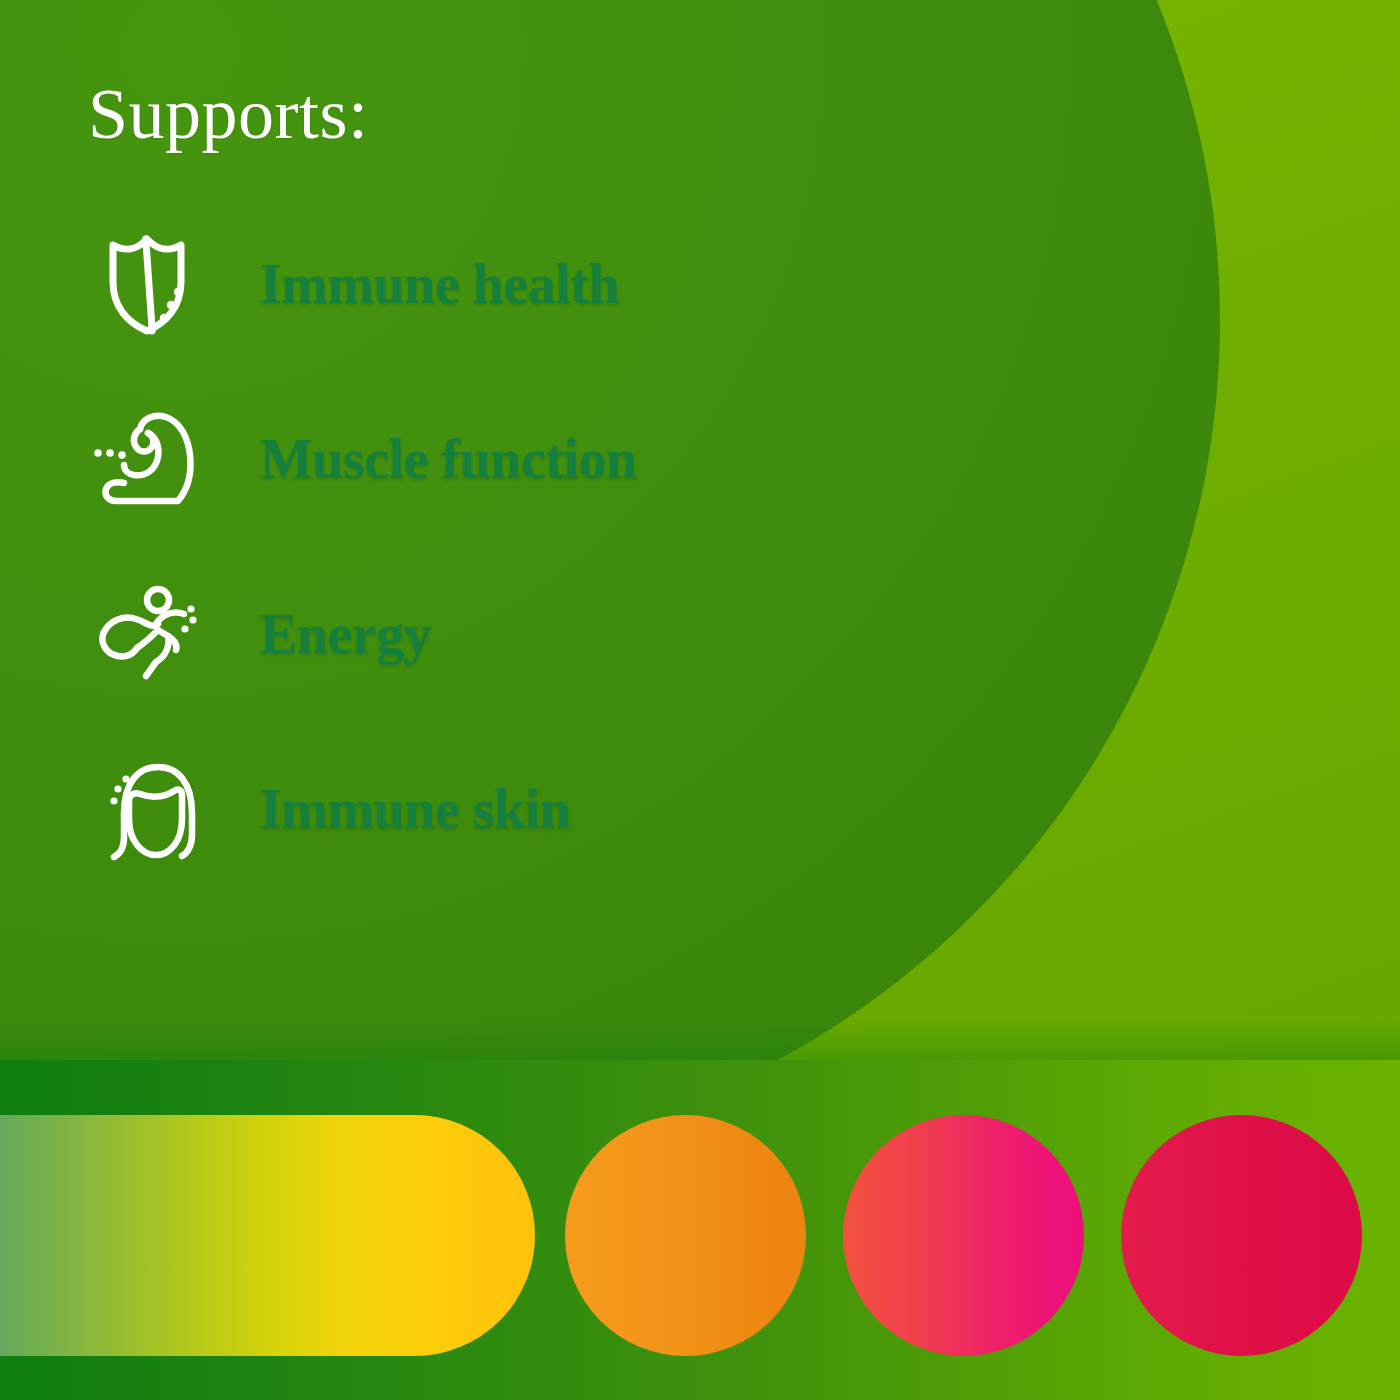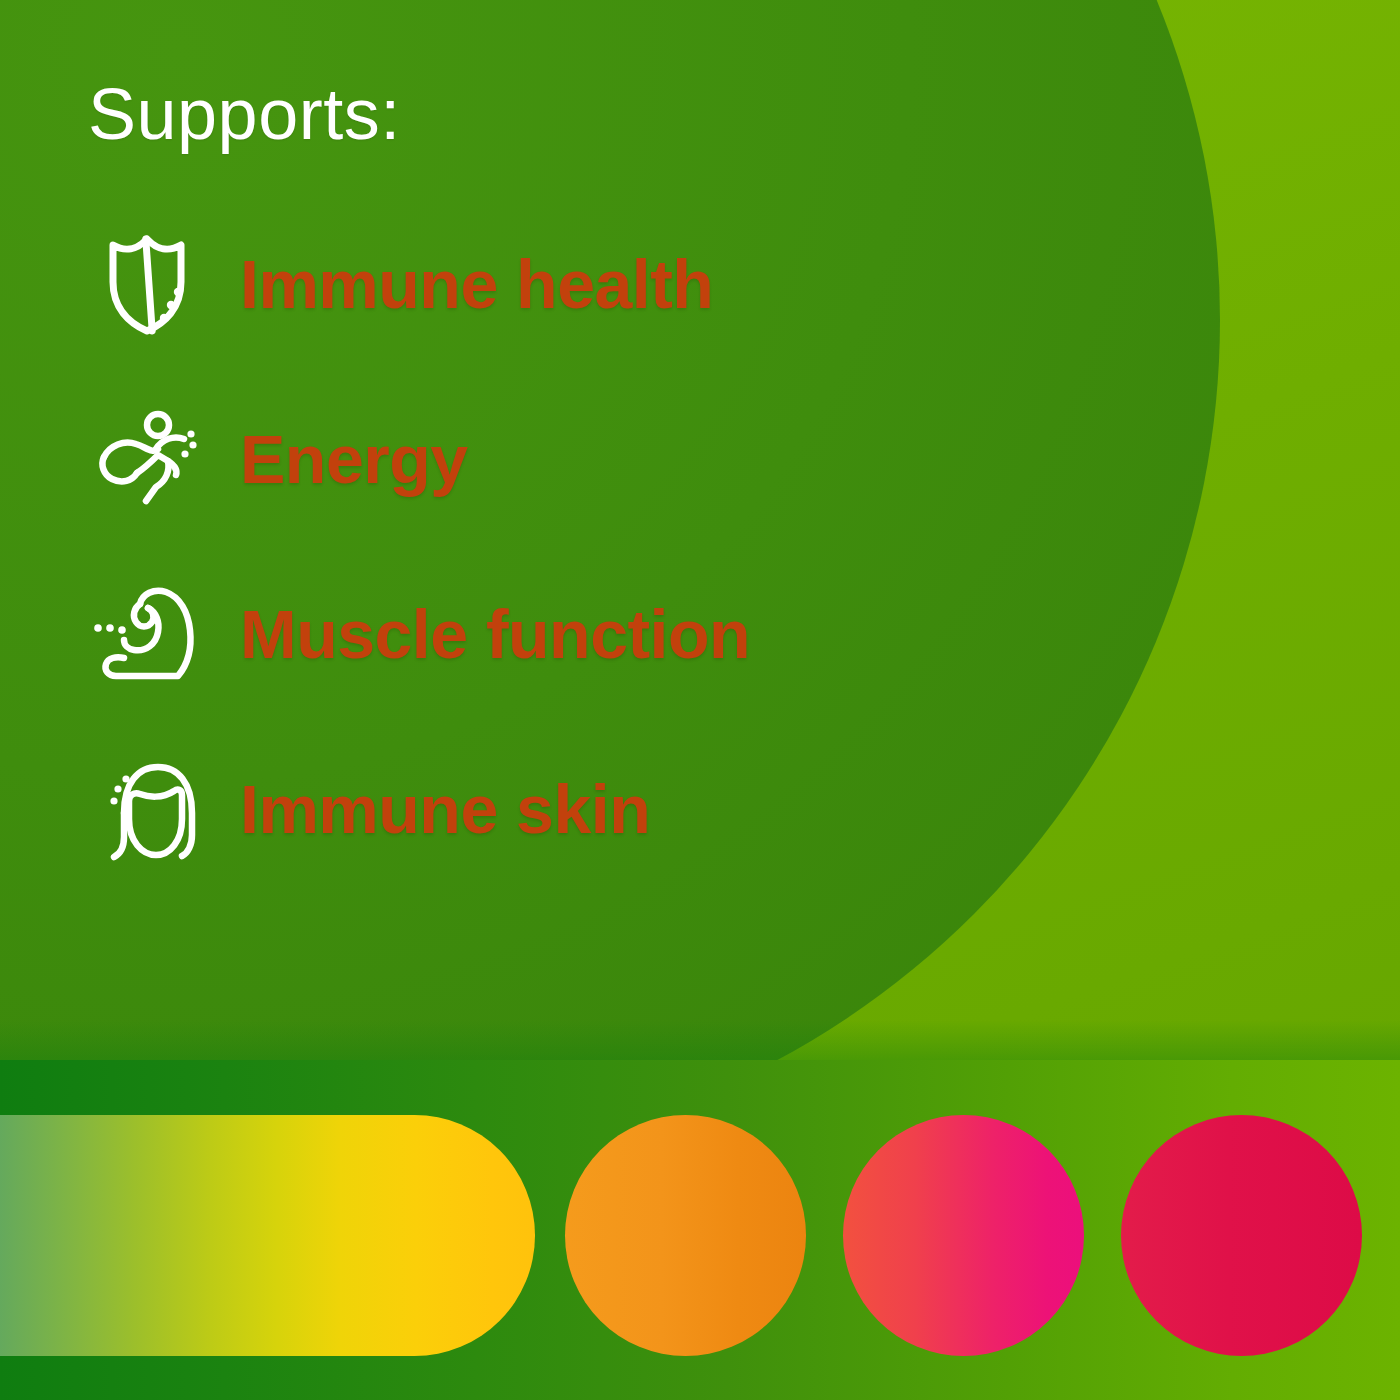--- a/index.html
+++ b/index.html
@@ -3,20 +3,21 @@
 <meta charset="utf-8">
 <title>Supports Benefits Panel</title>
 <style>
   html,body{margin:0;padding:0;background:#ffffff;}
   body{width:1400px;height:1400px;overflow:hidden;font-family:"Liberation Sans",sans-serif;}
 
   #stage{
     position:relative;
     width:1400px;height:1400px;
     overflow:hidden;
+    font-family:Liberation Serif, serif;
   }
 
   
   .bg-base{
     position:absolute;inset:0;
     background:#72b000;
   }
   
   .bg-sheen{
     position:absolute;inset:0;
@@ -73,23 +74,23 @@
   .benefit-icon{
     width:128px;
     height:120px;
     flex:0 0 128px;
     display:flex;
     align-items:center;
     justify-content:center;
   }
   .benefit-icon svg{display:block;}
   .benefit-text{
-    margin-left:24px;
-    color:#c2410c;
-    font-size:68px;
+    margin-left:44px;
+    color:#15803d;
+    font-size:56px;
     font-weight:700;
     line-height:1;
     letter-spacing:-0.5px;
     text-shadow:0 2px 3px rgba(0,0,0,0.12);
     white-space:nowrap;
   }
 
   
   .swatch-pill{
     position:absolute;
@@ -151,51 +152,51 @@
             <circle cx="76" cy="62" r="4.2" fill="#ffffff"></circle>
             <circle cx="69" cy="75" r="4.2" fill="#ffffff"></circle>
             <circle cx="62" cy="88" r="4.2" fill="#ffffff"></circle>
           </svg>
         </span>
         <span class="benefit-text">Immune health</span>
       </div>
 
       <div class="benefit-row">
         <span class="benefit-icon">
+          <svg width="116" height="104" viewBox="0 0 116 104" fill="none" aria-hidden="true">
+            <path d="M46 22 C48 12 60 6 72 10 C86 15 94 30 96 48 C98 66 94 82 84 94 L22 94 C14 94 10 88 12 82 C14 76 22 74 30 76" stroke="#ffffff" stroke-width="6.5" stroke-linecap="round" stroke-linejoin="round" fill="none"></path>
+            <path d="M46 22 C40 26 38 34 42 40 C46 46 54 46 58 40 C61 35 59 28 54 26" stroke="#ffffff" stroke-width="6.5" stroke-linecap="round" stroke-linejoin="round" fill="none"></path>
+            <path d="M54 26 C62 30 66 40 64 50 C62 62 52 70 40 68 C34 67 30 63 30 58" stroke="#ffffff" stroke-width="6.5" stroke-linecap="round" stroke-linejoin="round" fill="none"></path>
+            <circle cx="4" cy="46" r="3.8" fill="#ffffff"></circle>
+            <circle cx="16" cy="46" r="3.8" fill="#ffffff"></circle>
+            <circle cx="28" cy="48" r="3.8" fill="#ffffff"></circle>
+          </svg>
+        </span>
+        <span class="benefit-text">Muscle function</span>
+      </div>
+
+      <div class="benefit-row">
+        <span class="benefit-icon">
           <svg width="112" height="100" viewBox="0 0 112 100" fill="none" aria-hidden="true">
             <circle cx="62" cy="16" r="11" stroke="#ffffff" stroke-width="6.5" fill="none"></circle>
             <path d="M8 48 C14 36 28 31 40 35 C50 38 56 45 62 40" stroke="#ffffff" stroke-width="6.5" stroke-linecap="round" fill="none"></path>
             <path d="M8 48 C4 56 8 66 16 70 C26 75 36 72 41 64" stroke="#ffffff" stroke-width="6.5" stroke-linecap="round" fill="none"></path>
             <path d="M41 64 C50 58 56 52 62 46 L72 52 C78 56 82 60 80 66" stroke="#ffffff" stroke-width="6.5" stroke-linecap="round" stroke-linejoin="round" fill="none"></path>
             <path d="M72 52 C74 62 70 72 60 78 L50 92" stroke="#ffffff" stroke-width="6.5" stroke-linecap="round" stroke-linejoin="round" fill="none"></path>
             <path d="M60 40 C66 30 78 26 88 30" stroke="#ffffff" stroke-width="6.5" stroke-linecap="round" fill="none"></path>
             <circle cx="95" cy="25" r="3.6" fill="#ffffff"></circle>
             <circle cx="97" cy="36" r="3.6" fill="#ffffff"></circle>
             <circle cx="89" cy="45" r="3.6" fill="#ffffff"></circle>
           </svg>
         </span>
         <span class="benefit-text">Energy</span>
       </div>
 
       <div class="benefit-row">
         <span class="benefit-icon">
-          <svg width="116" height="104" viewBox="0 0 116 104" fill="none" aria-hidden="true">
-            <path d="M46 22 C48 12 60 6 72 10 C86 15 94 30 96 48 C98 66 94 82 84 94 L22 94 C14 94 10 88 12 82 C14 76 22 74 30 76" stroke="#ffffff" stroke-width="6.5" stroke-linecap="round" stroke-linejoin="round" fill="none"></path>
-            <path d="M46 22 C40 26 38 34 42 40 C46 46 54 46 58 40 C61 35 59 28 54 26" stroke="#ffffff" stroke-width="6.5" stroke-linecap="round" stroke-linejoin="round" fill="none"></path>
-            <path d="M54 26 C62 30 66 40 64 50 C62 62 52 70 40 68 C34 67 30 63 30 58" stroke="#ffffff" stroke-width="6.5" stroke-linecap="round" stroke-linejoin="round" fill="none"></path>
-            <circle cx="4" cy="46" r="3.8" fill="#ffffff"></circle>
-            <circle cx="16" cy="46" r="3.8" fill="#ffffff"></circle>
-            <circle cx="28" cy="48" r="3.8" fill="#ffffff"></circle>
-          </svg>
-        </span>
-        <span class="benefit-text">Muscle function</span>
-      </div>
-
-      <div class="benefit-row">
-        <span class="benefit-icon">
           <svg width="112" height="104" viewBox="0 0 112 104" fill="none" aria-hidden="true">
             <path d="M28 56 C28 26 42 10 62 10 C82 10 96 26 96 56 L96 78 C96 88 92 96 86 99" stroke="#ffffff" stroke-width="6.5" stroke-linecap="round" stroke-linejoin="round" fill="none"></path>
             <path d="M28 56 L28 80 C28 90 24 97 18 100" stroke="#ffffff" stroke-width="6.5" stroke-linecap="round" stroke-linejoin="round" fill="none"></path>
             <path d="M33 44 C33 38 38 35 44 37 C52 40 66 42 78 34 C82 31 86 33 86 38 L86 62 C86 84 74 98 60 98 C46 98 33 84 33 62 Z" stroke="#ffffff" stroke-width="6.5" stroke-linecap="round" stroke-linejoin="round" fill="none"></path>
             <circle cx="30" cy="22" r="3.6" fill="#ffffff"></circle>
             <circle cx="22" cy="32" r="3.6" fill="#ffffff"></circle>
             <circle cx="18" cy="44" r="3.6" fill="#ffffff"></circle>
           </svg>
         </span>
         <span class="benefit-text">Immune skin</span>

